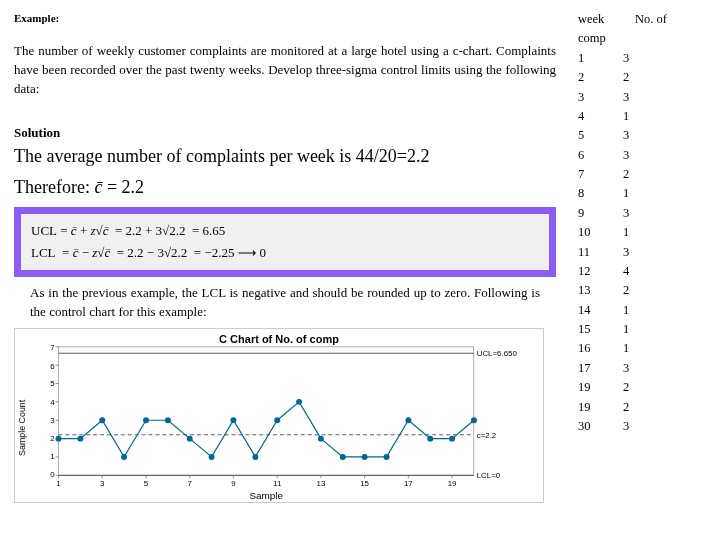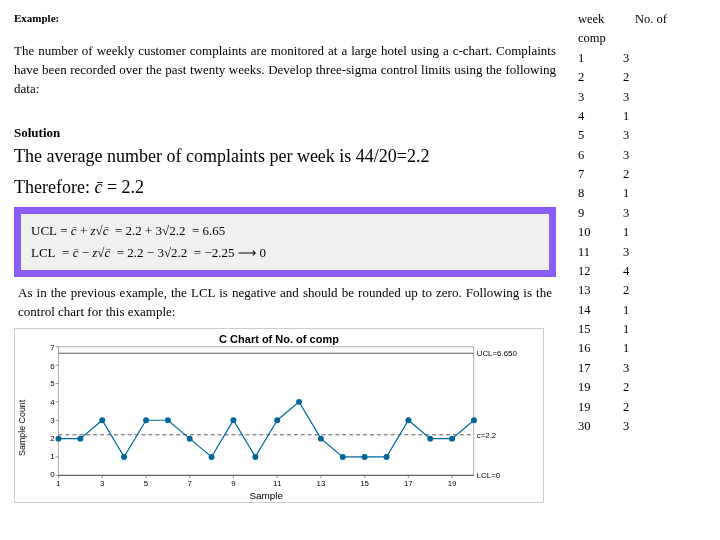--- a/index.html
+++ b/index.html
@@ -56,21 +56,21 @@
     }
 
     .formula-line {
       display: block;
     }
 
     .description-text {
       font-size: 13px;
       line-height: 1.5;
       text-align: justify;
-      margin: 6px 4px;
+      margin: 6px 16px;
       font-family: Liberation Serif, serif;
     }
 
     .chart-container {
       border: 1px solid #ccc;
       background: #fff;
       width: 530px;
       height: 175px;
       margin-top: 6px;
       position: relative;

